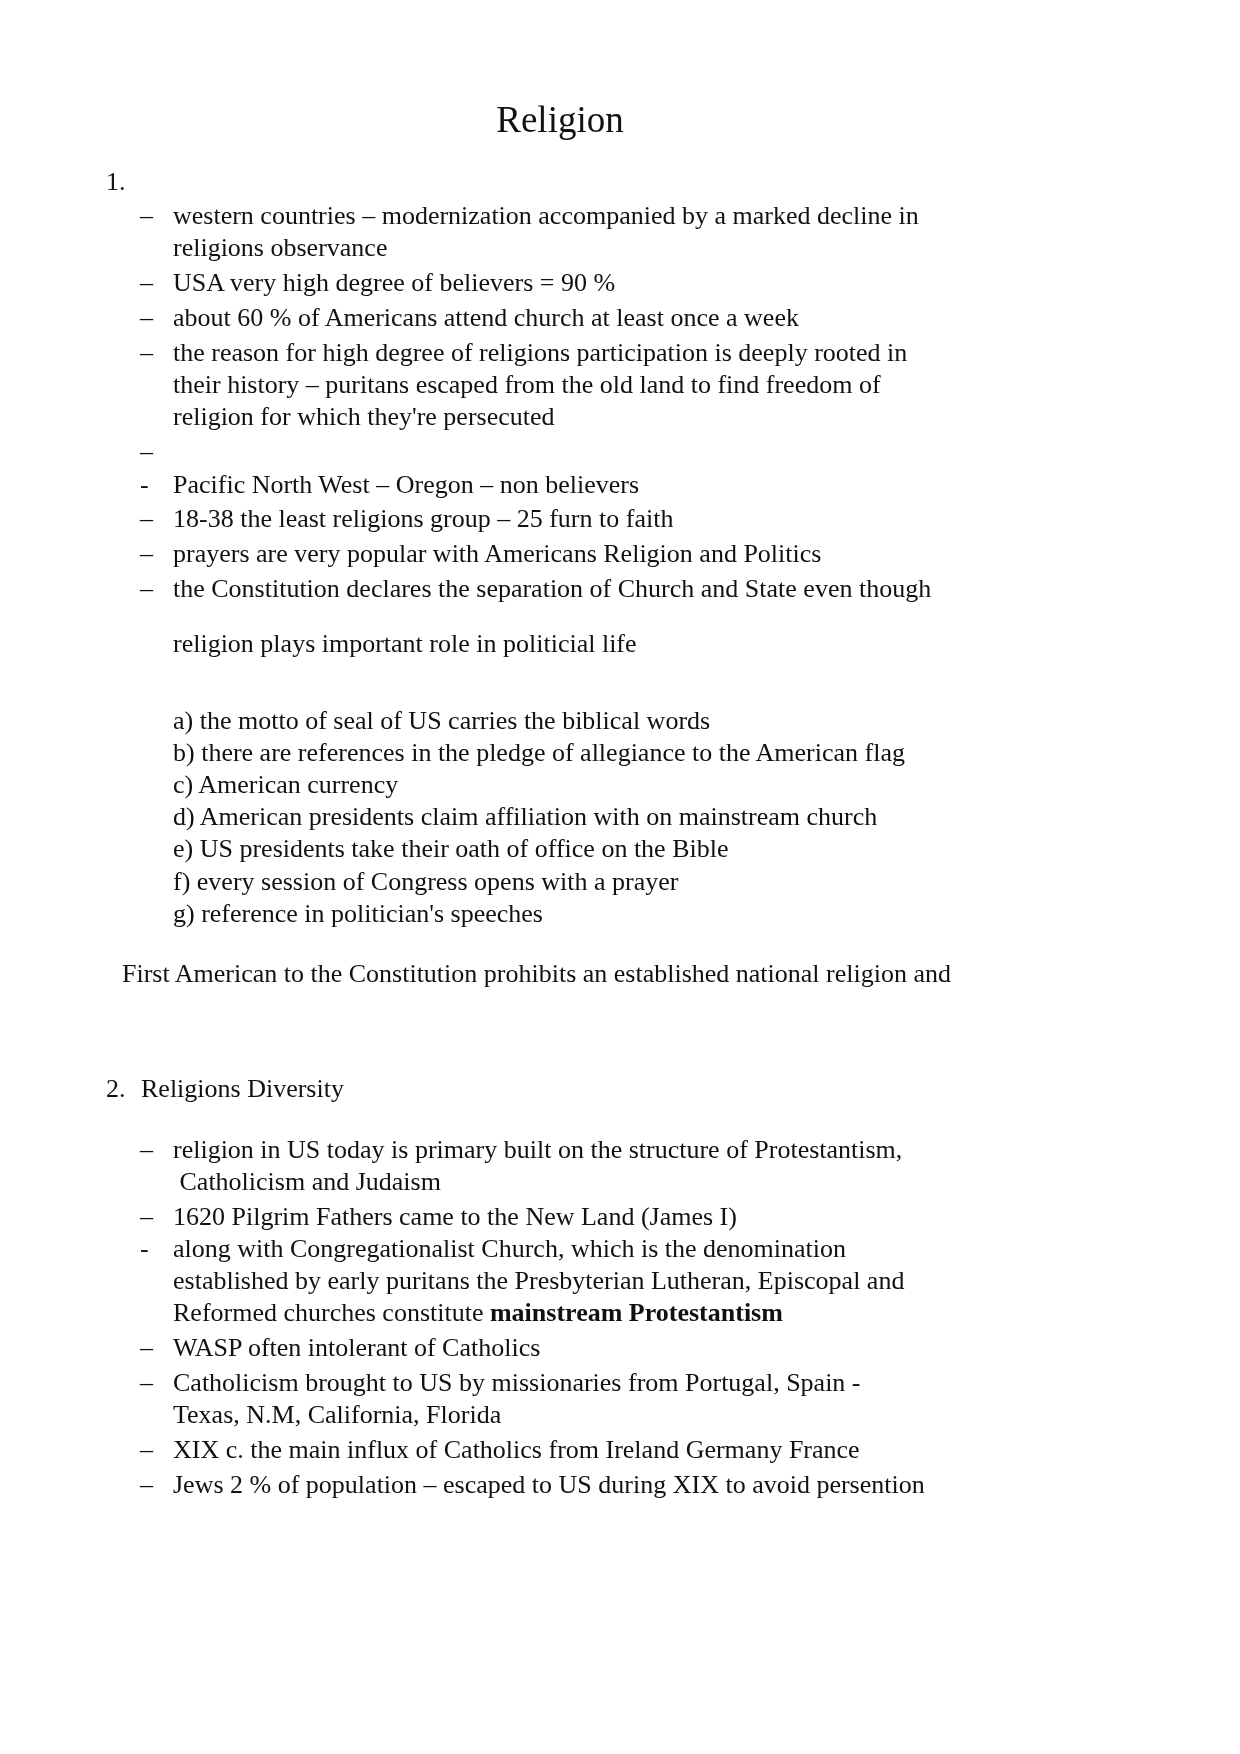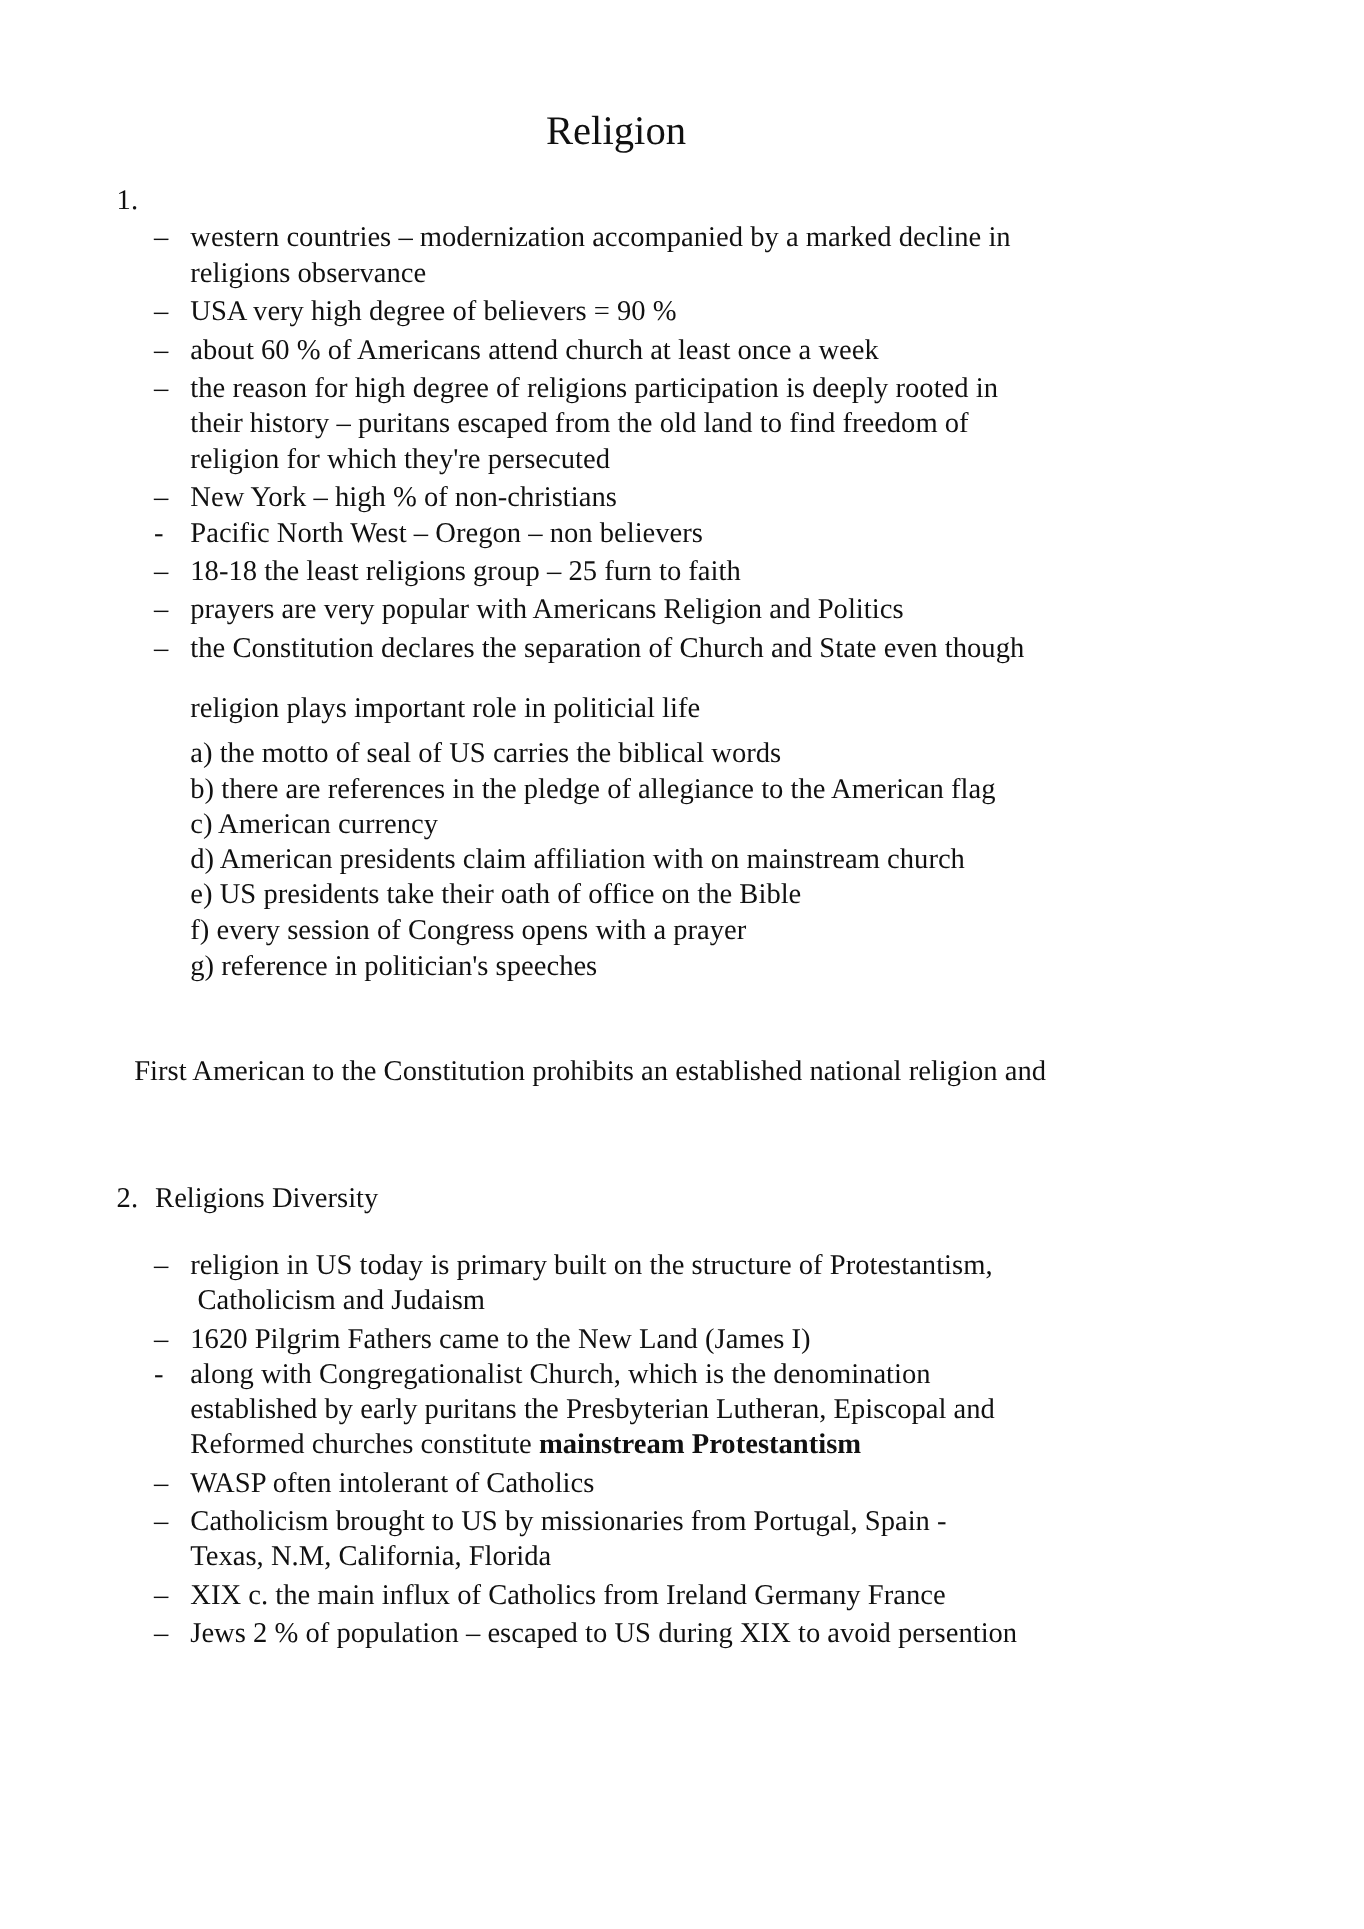--- a/index.html
+++ b/index.html
@@ -5,21 +5,21 @@
   html, body { margin: 0; padding: 0; background: #ffffff; }
   body { width: 1240px; height: 1754px; position: relative; overflow: hidden;
          font-family: "Liberation Serif", "DejaVu Serif", serif; color: #111; }
   .page { position: absolute; left: 0; top: 0; width: 1240px; height: 1547px; }
   .title { position: absolute; top: 98px; left: 0; width: 1120px; text-align: center;
            font-size: 37px; letter-spacing: 0px; }
   .abs { position: absolute; font-size: 26px; line-height: 32px; white-space: nowrap; }
   .num { left: 106px; }
   .dash { left: 140px; width: 24px; }
   .btxt { left: 173px; }
-  .sub { left: 173px; }
+  .sub { left: 173px; margin-top: 36px; }
   .para { left: 106px; margin-left: 16px; }
   b { font-weight: bold; }
 </style>
 </head>
 <body>
 
 <div class="page">
 
   <div class="title">Religion</div>
 
@@ -34,27 +34,26 @@
 
   <div class="abs dash" style="top:302px">–</div>
   <div class="abs btxt" style="top:302px">about 60 % of Americans attend church at least once a week</div>
 
   <div class="abs dash" style="top:337px">–</div>
   <div class="abs btxt" style="top:337px">the reason for high degree of religions participation is deeply rooted in</div>
   <div class="abs btxt" style="top:369px">their history – puritans escaped from the old land to find freedom of</div>
   <div class="abs btxt" style="top:401px">religion for which they're persecuted</div>
 
   <div class="abs dash" style="top:436px">–</div>
-  <div class="abs btxt" style="top:436px">New York – high % of non-christians</div>
 
   <div class="abs dash" style="top:469px">-</div>
   <div class="abs btxt" style="top:469px">Pacific North West – Oregon – non believers</div>
 
   <div class="abs dash" style="top:503px">–</div>
-  <div class="abs btxt" style="top:503px">18-18 the least religions group – 25 furn to faith</div>
+  <div class="abs btxt" style="top:503px">18-38 the least religions group – 25 furn to faith</div>
 
   <div class="abs dash" style="top:538px">–</div>
   <div class="abs btxt" style="top:538px">prayers are very popular with Americans Religion and Politics</div>
 
   <div class="abs dash" style="top:573px">–</div>
   <div class="abs btxt" style="top:573px">the Constitution declares the separation of Church and State even though</div>
   <div class="abs btxt" style="top:628px">religion plays important role in politicial life</div>
 
   <div class="abs sub" style="top:669px">a) the motto of seal of  US carries the biblical words</div>
   <div class="abs sub" style="top:701px">b) there are references in the pledge of allegiance to the American flag</div>

